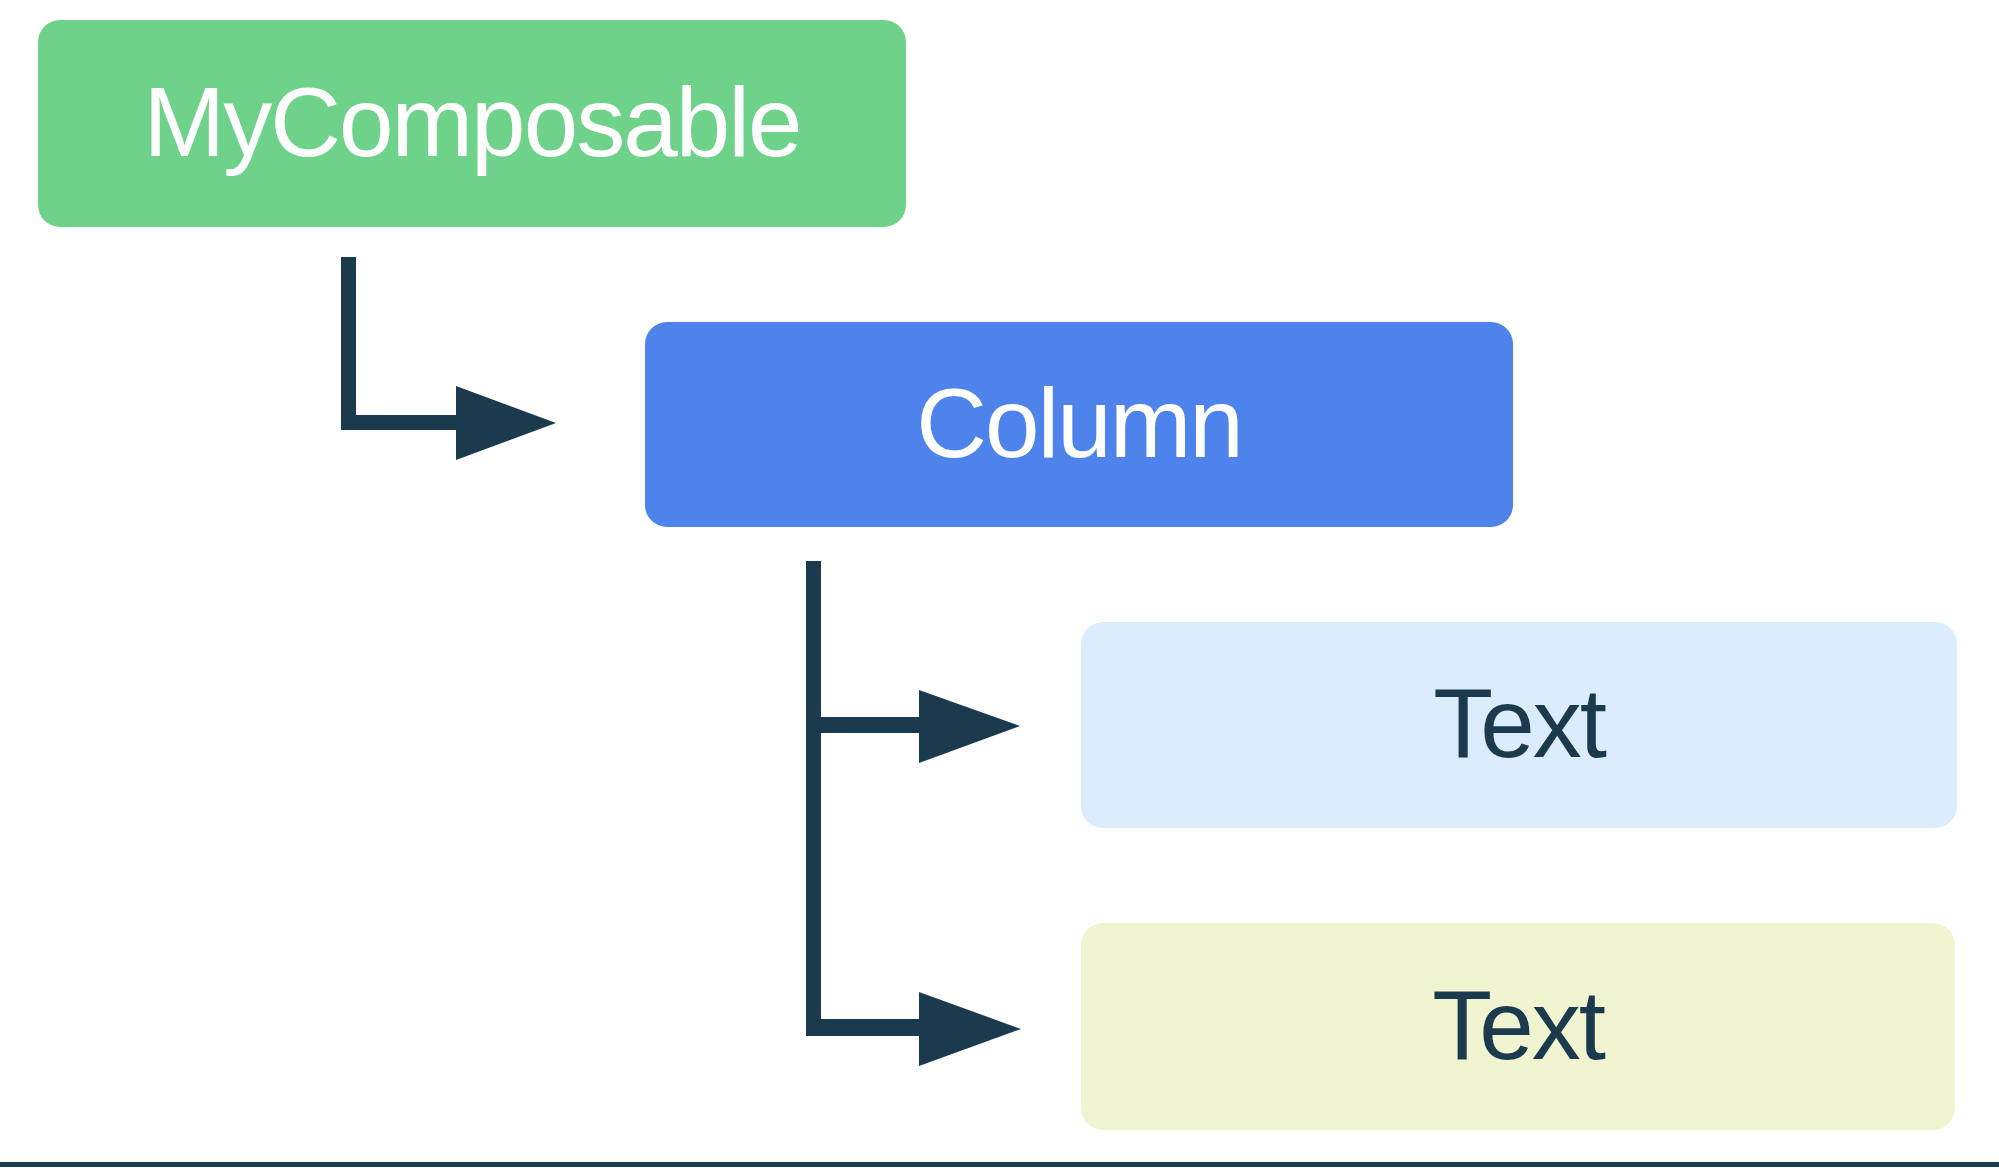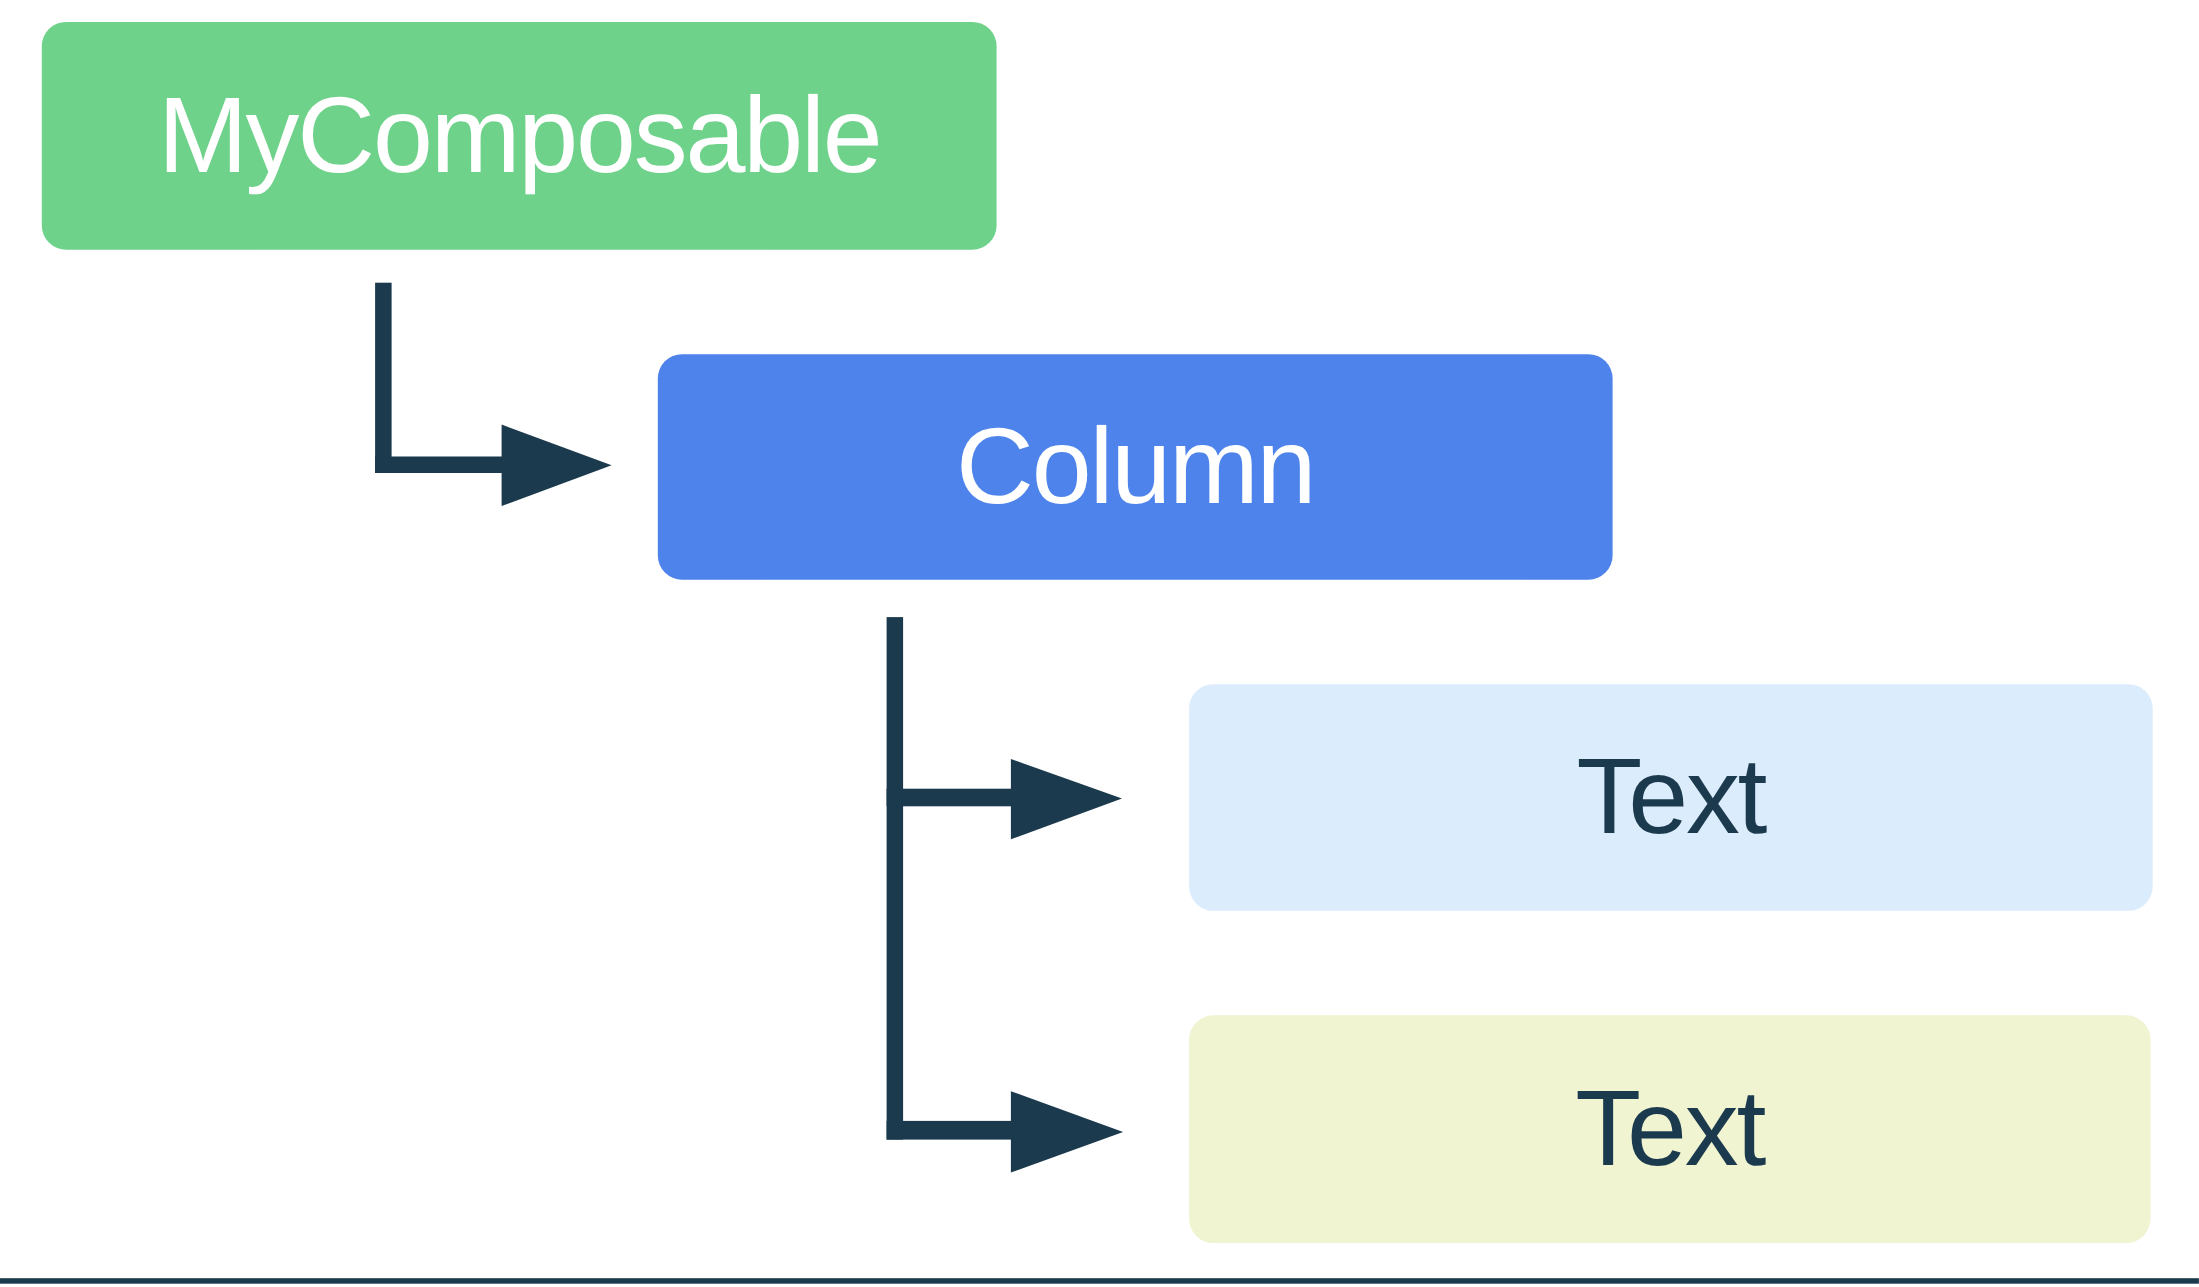--- a/index.html
+++ b/index.html
@@ -78,21 +78,21 @@
 <div class="canvas">
 
   <div class="node" id="node-mycomposable" style="background-color: rgb(111, 210, 139);">
     <span class="node-label" style="color: rgb(255, 255, 255);">MyComposable</span>
   </div>
 
   <div class="seg" id="edge1-v" style="background-color: rgb(27, 58, 77);"></div>
   <div class="seg" id="edge1-h" style="background-color: rgb(27, 58, 77);"></div>
   <div class="arrowhead" id="edge1-head" style="border-left-color: rgb(27, 58, 77);"></div>
 
-  <div class="node" id="node-column" style="background-color: rgb(77, 131, 234);">
+  <div class="node" id="node-column" style="background-color: rgb(77, 131, 234); margin-left: 47px;">
     <span class="node-label" style="color: rgb(255, 255, 255);">Column</span>
   </div>
 
   <div class="seg" id="edge2-v" style="background-color: rgb(27, 58, 77);"></div>
 
   <div class="seg" id="edge2-h" style="background-color: rgb(27, 58, 77);"></div>
   <div class="arrowhead" id="edge2-head" style="border-left-color: rgb(27, 58, 77);"></div>
 
   <div class="seg" id="edge3-h" style="background-color: rgb(27, 58, 77);"></div>
   <div class="arrowhead" id="edge3-head" style="border-left-color: rgb(27, 58, 77);"></div>

